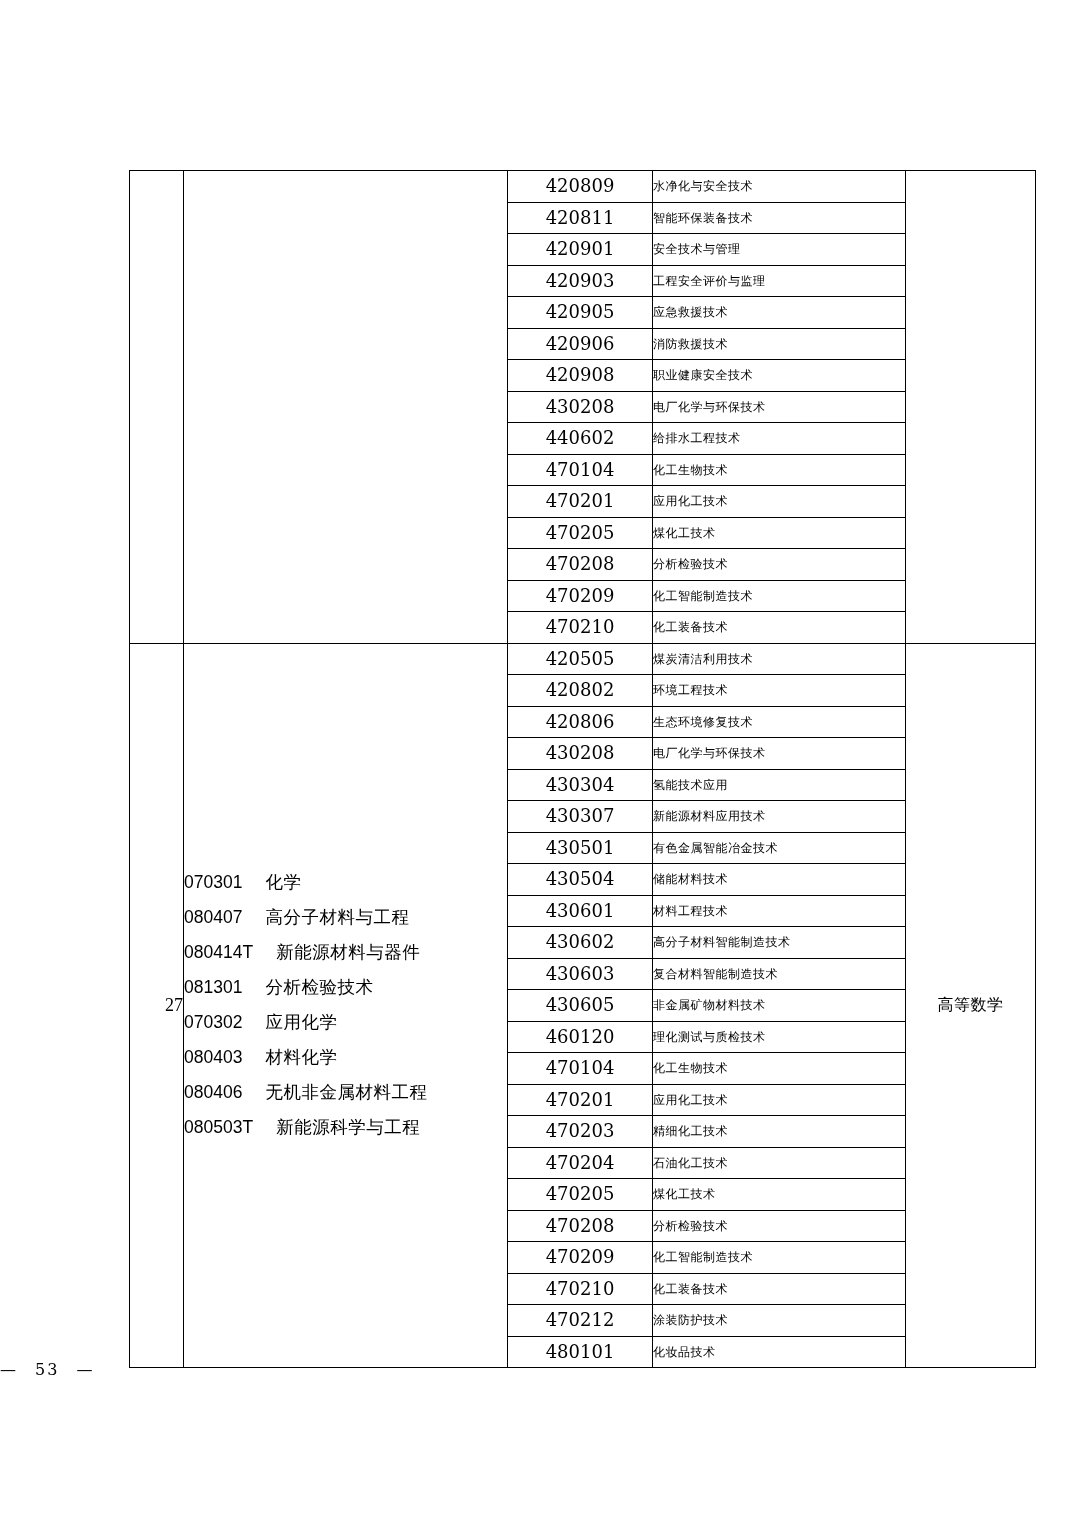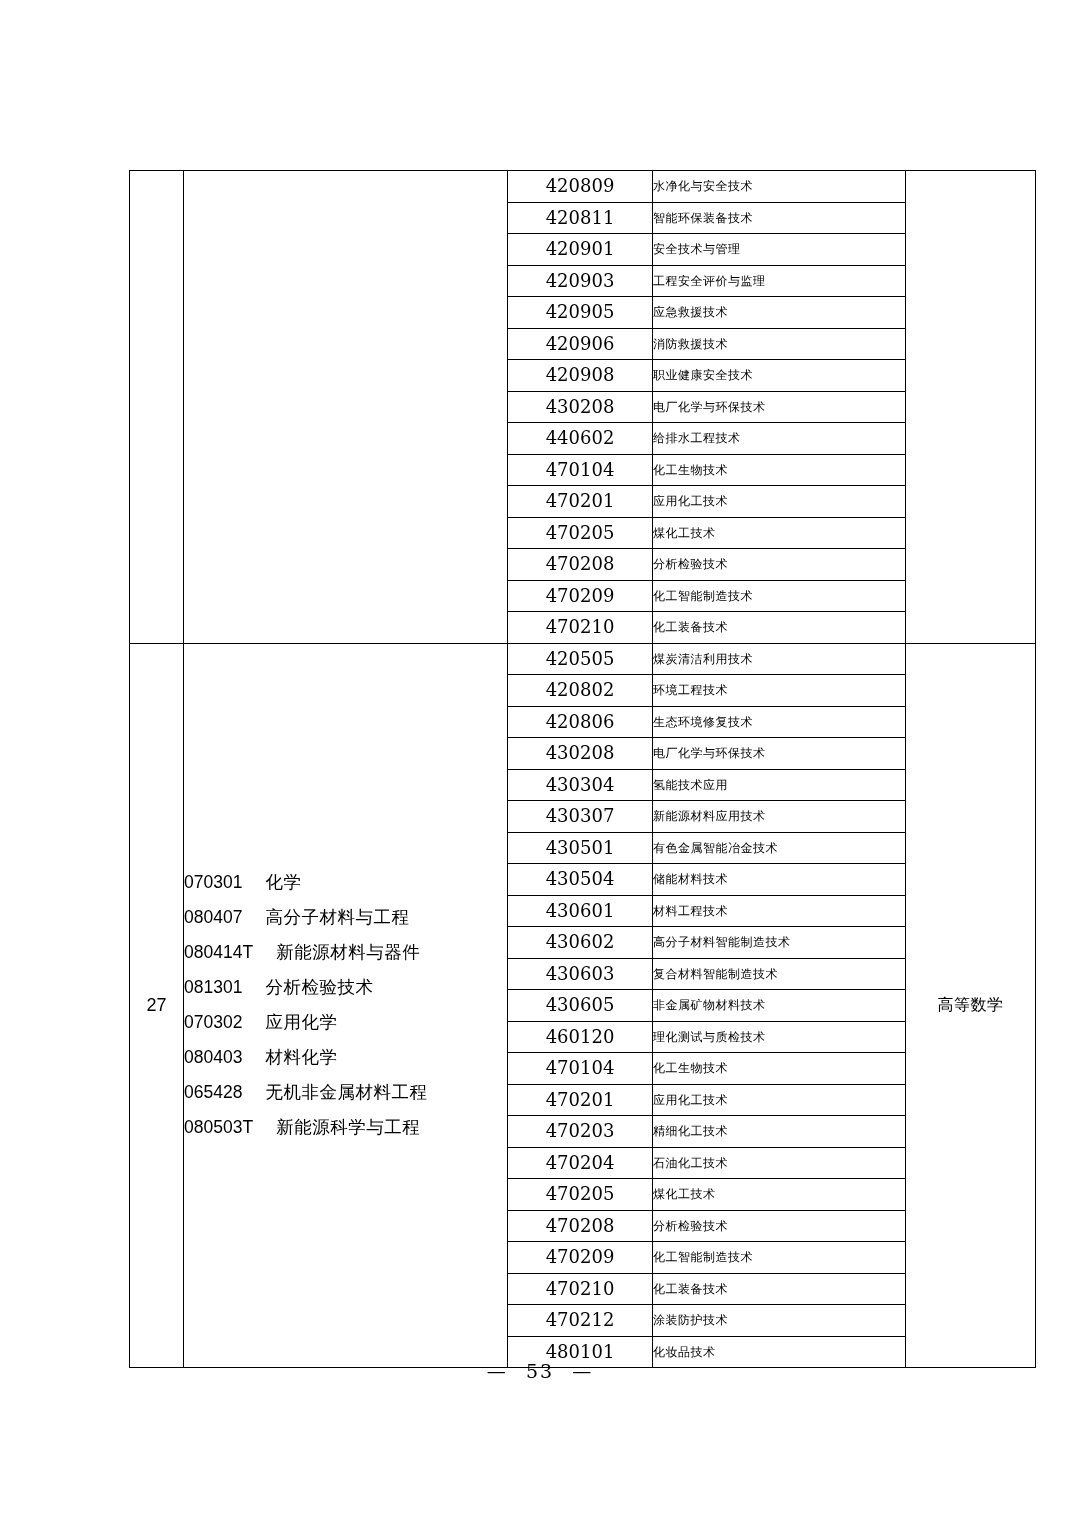--- a/index.html
+++ b/index.html
@@ -33,23 +33,23 @@
     vertical-align: middle;
   }
   
   col.c-index { width: 54px; }
   col.c-major { width: 324px; }
   col.c-code  { width: 145px; }
   col.c-name  { width: 253px; }
   col.c-exam  { width: 130px; }
 
   td.idx {
-    text-align: center;
+    text-align: right;
     font-size: 18px;
-    font-family: Liberation Sans, sans-serif;
+    font-family: Liberation Serif, serif;
   }
   td.majors {
     padding: 6px 8px 6px 14px;
     font-size: 17.5px;
     line-height: 2.0;
     vertical-align: middle;
   }
   td.code {
     text-align: center;
     font-size: 18px;
@@ -77,22 +77,22 @@
   }
   .major-line .mtitle {
     letter-spacing: 0.5px;
     margin-left: 12px;
   }
   .footer {
     position: absolute;
     left: 0;
     top: 1360px;
     width: 1080px;
-    text-align: center;
-    font-size: 19px;
+    text-align: left;
+    font-size: 16px;
     letter-spacing: 2px;
   }
   .footer .pageno {
     display: inline-block;
     padding: 0 10px;
   }
 </style>
 </head>
 <body>
 
@@ -171,21 +171,21 @@
         </tr>
         <tr>
           <td class="idx" rowspan="23">27</td>
           <td class="majors" rowspan="23">
             <div class="major-line"><span class="mcode">070301</span><span>&nbsp;&nbsp;</span><span class="mtitle">化学</span></div>
             <div class="major-line"><span class="mcode">080407</span><span>&nbsp;&nbsp;</span><span class="mtitle">高分子材料与工程</span></div>
             <div class="major-line"><span class="mcode">080414T</span><span>&nbsp;&nbsp;</span><span class="mtitle">新能源材料与器件</span></div>
             <div class="major-line"><span class="mcode">081301</span><span>&nbsp;&nbsp;</span><span class="mtitle">分析检验技术</span></div>
             <div class="major-line"><span class="mcode">070302</span><span>&nbsp;&nbsp;</span><span class="mtitle">应用化学</span></div>
             <div class="major-line"><span class="mcode">080403</span><span>&nbsp;&nbsp;</span><span class="mtitle">材料化学</span></div>
-            <div class="major-line"><span class="mcode">065428</span><span>&nbsp;&nbsp;</span><span class="mtitle">无机非金属材料工程</span></div>
+            <div class="major-line"><span class="mcode">080406</span><span>&nbsp;&nbsp;</span><span class="mtitle">无机非金属材料工程</span></div>
             <div class="major-line"><span class="mcode">080503T</span><span>&nbsp;&nbsp;</span><span class="mtitle">新能源科学与工程</span></div>
           </td>
           <td class="code">420505</td>
           <td class="mname">煤炭清洁利用技术</td>
           <td class="exam" rowspan="23">高等数学</td>
         </tr>
         <tr>
           <td class="code">420802</td>
           <td class="mname">环境工程技术</td>
         </tr>

